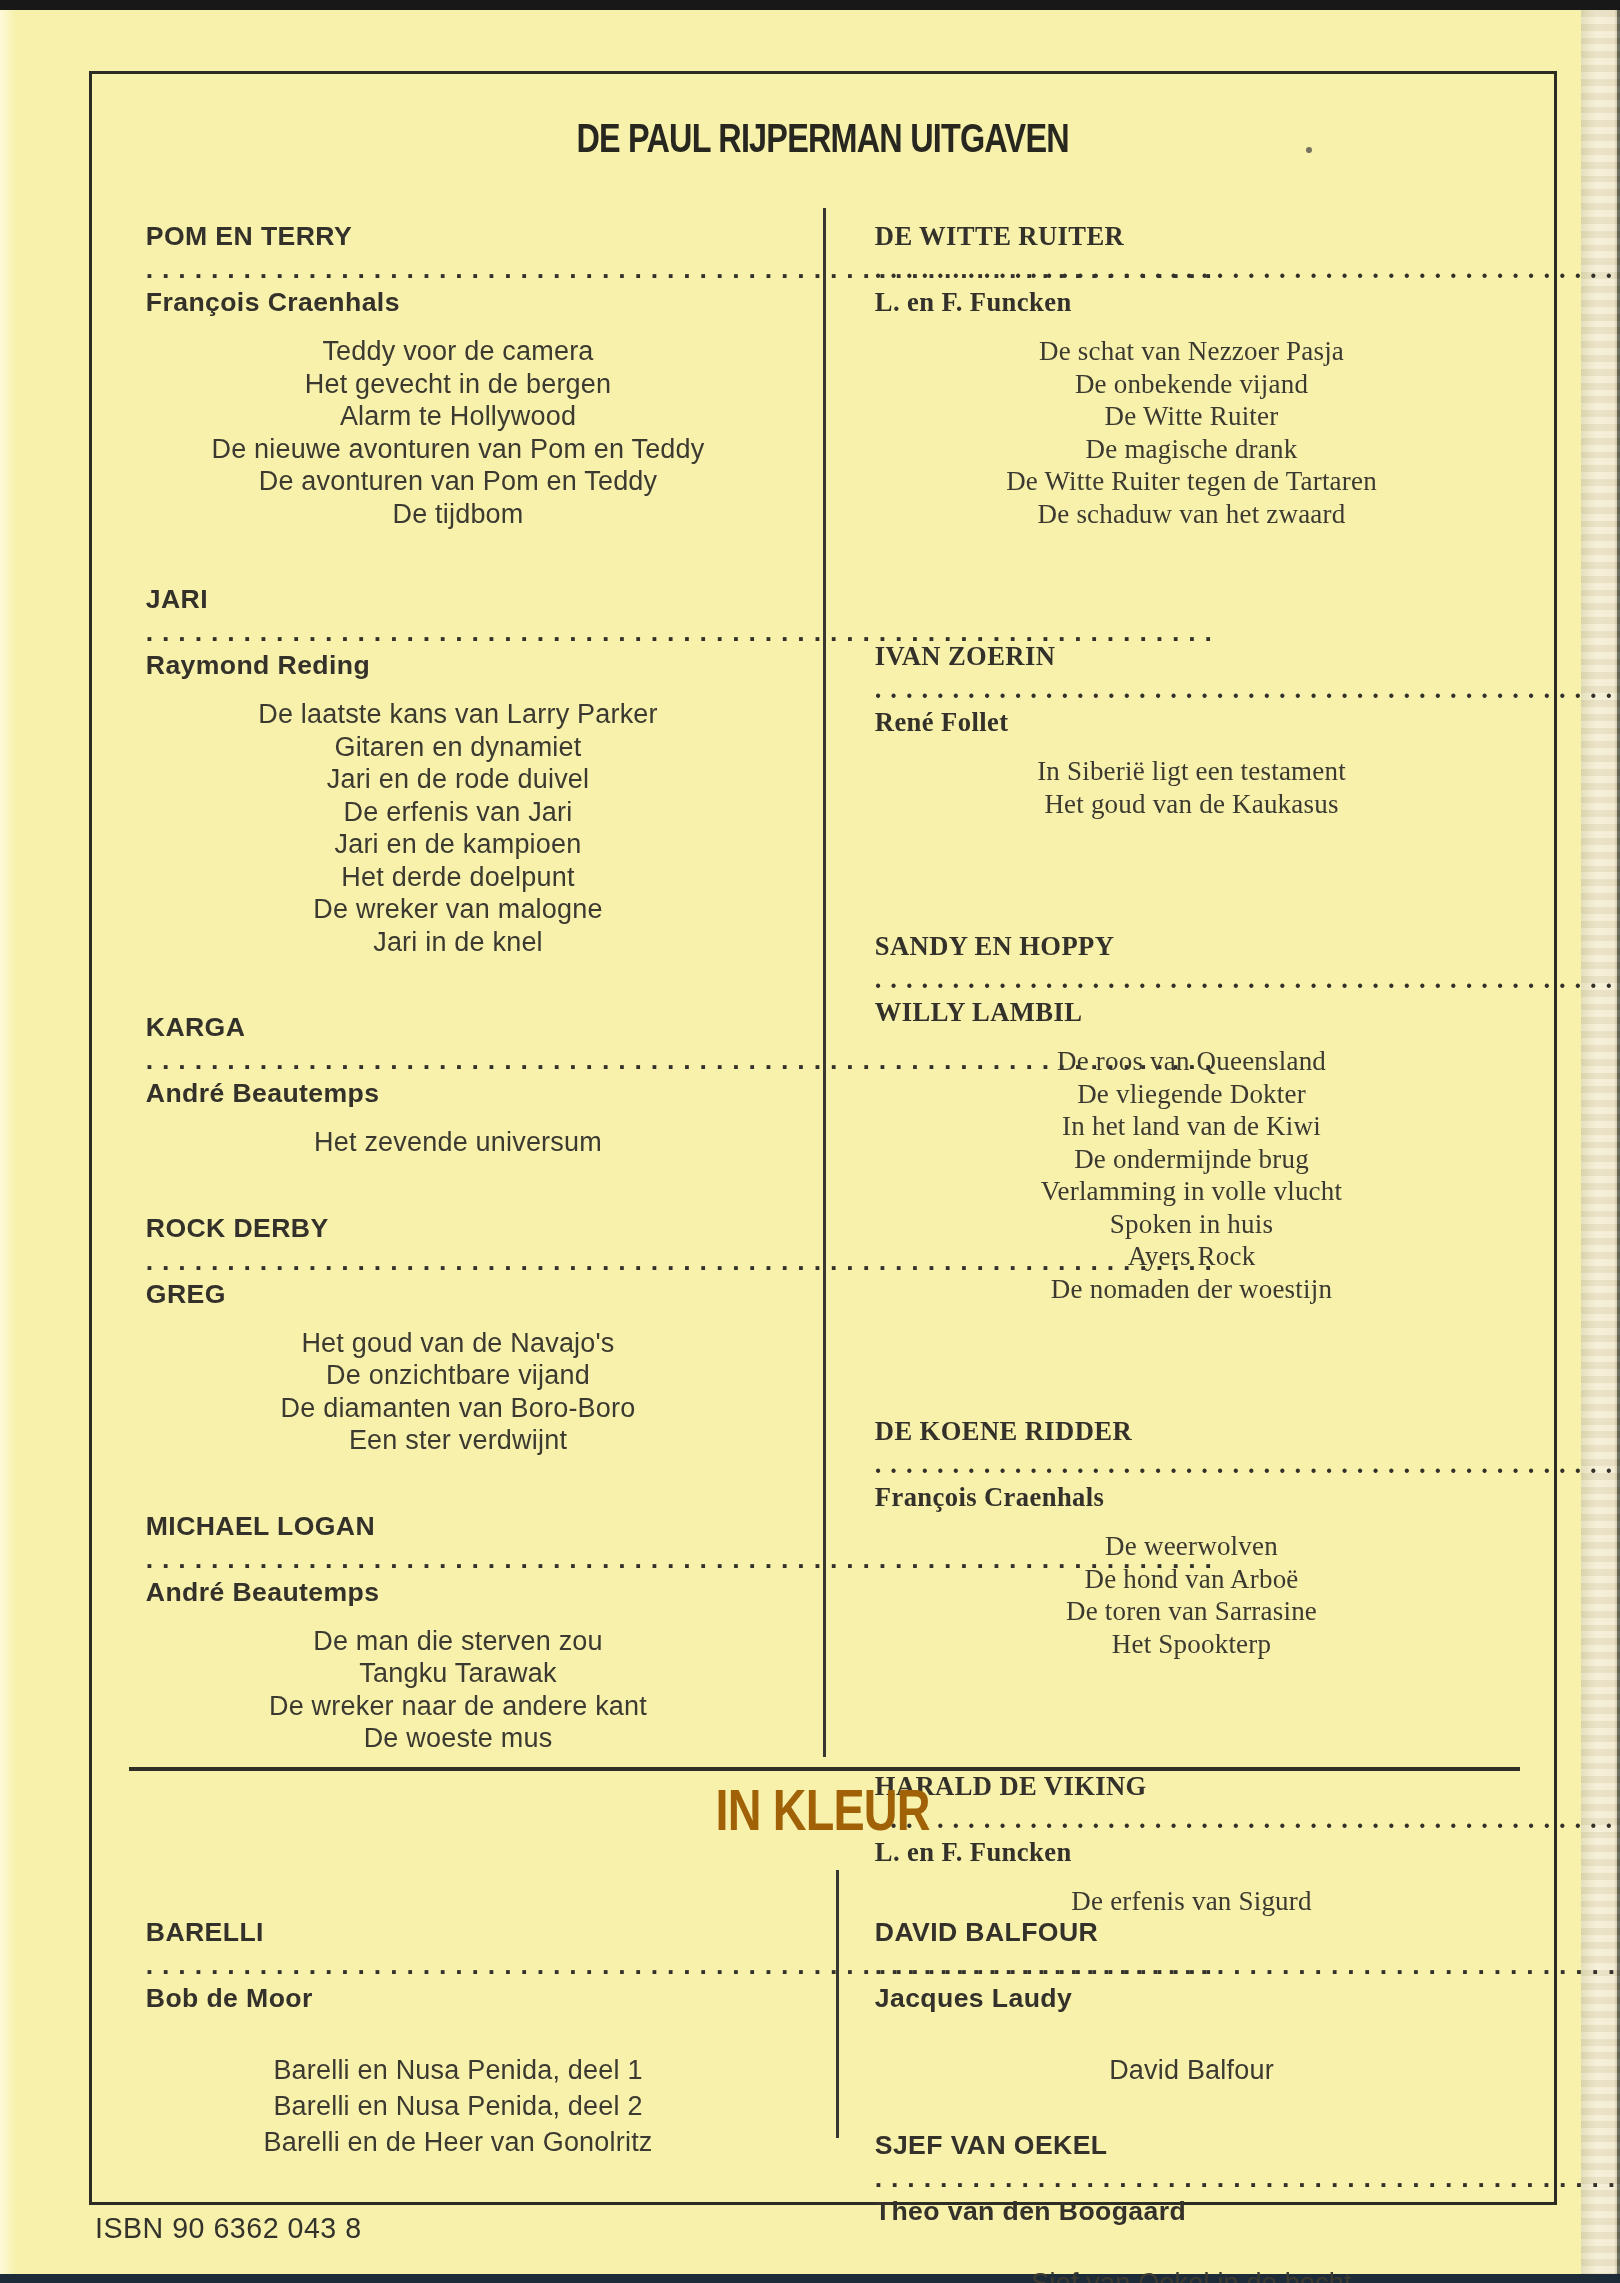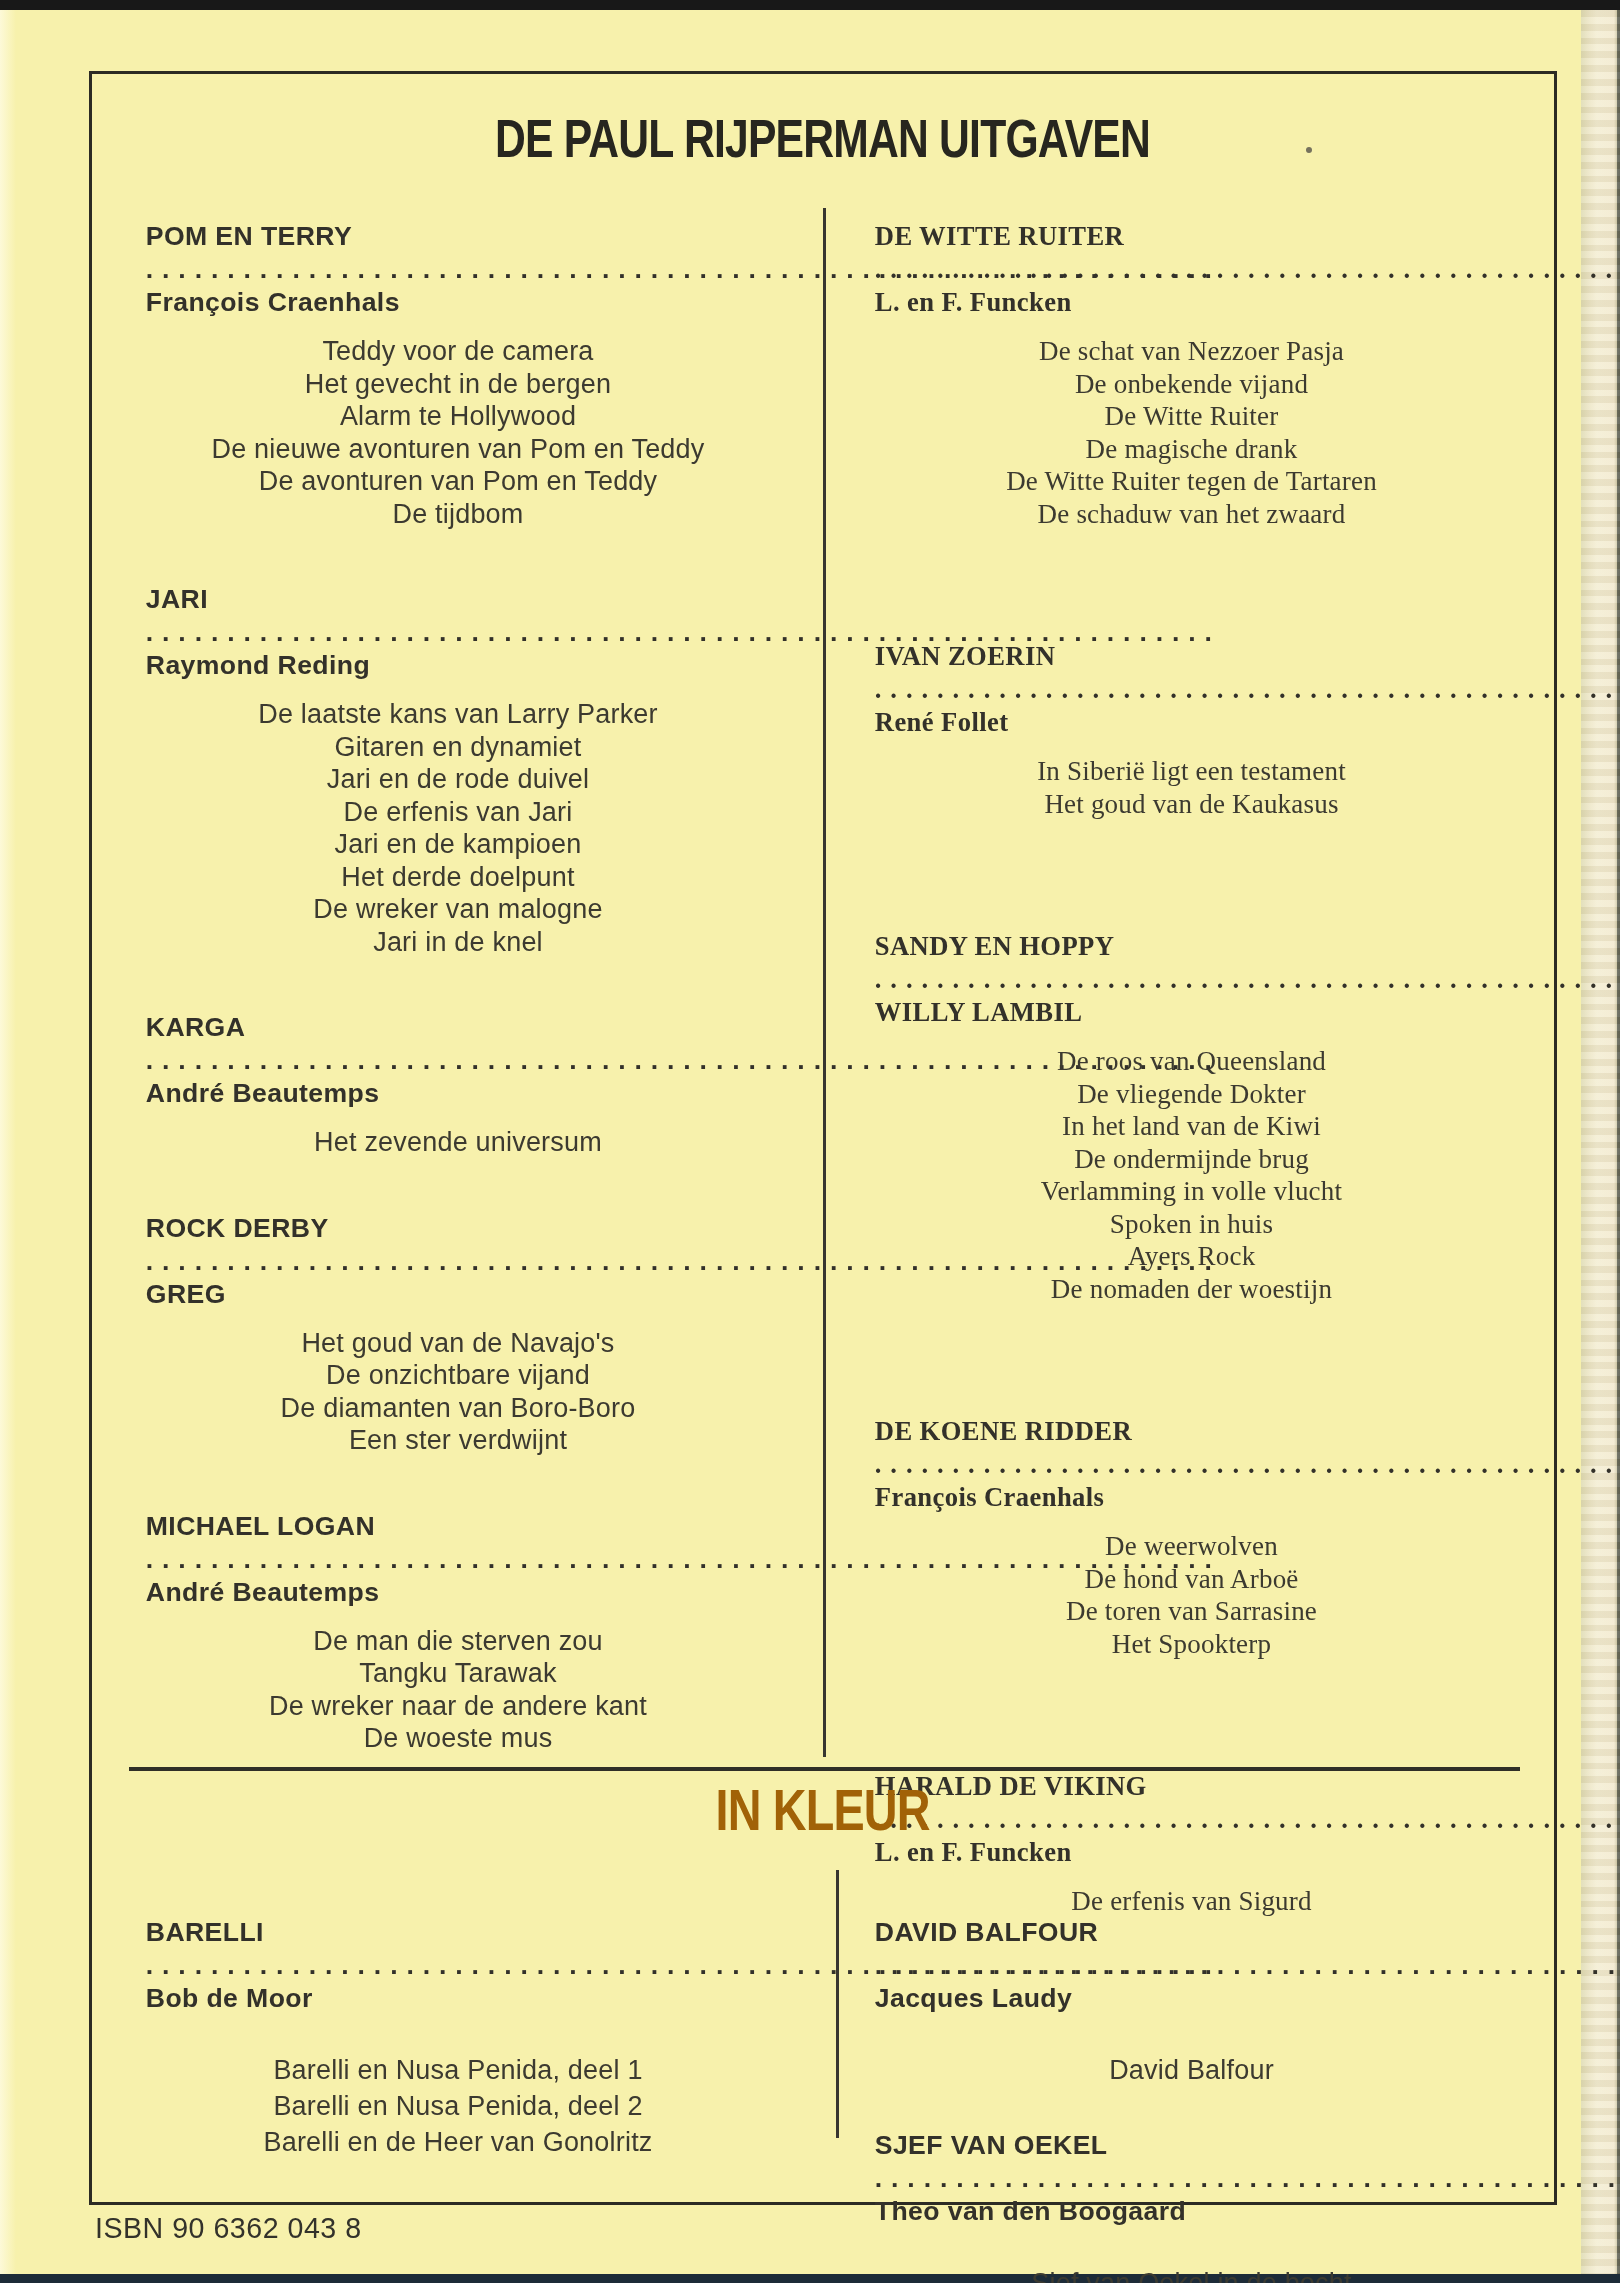--- a/index.html
+++ b/index.html
@@ -15,21 +15,21 @@
   .left-sheen{position:absolute;left:0;top:9.9px;width:15.8px;height:2265px;
     background:linear-gradient(90deg,#fdf9d8,rgba(253,249,216,0));}
   .page-edges{position:absolute;right:0;top:9.9px;width:39px;height:2265px;
     background:
       repeating-linear-gradient(180deg, rgba(210,200,160,.25) 0 6.9px, rgba(255,252,230,.25) 6.9px 13.8px),
       linear-gradient(90deg,#d9d6ad 0,#e9e2c4 7.9px,#f2ecd4 15.8px,#f1e7cf 33px,#caC3a4 36px,#474a40 36px,#3a3d35 39px);}
   
   .frame{position:absolute;left:89px;top:71px;width:1468px;height:2134px;
     border:3px solid #2c2b24;box-sizing:border-box;}
   .page-title{position:absolute;left:0;top:29.6px;width:100%;text-align:center;
-    font-weight:bold;font-size:54px;line-height:69px;color:#27261f;white-space:nowrap;}
+    font-weight:bold;font-size:41px;line-height:69px;color:#27261f;white-space:nowrap;}
   .page-title .squeeze{display:inline-block;transform:scaleX(0.79);transform-origin:50% 50%;letter-spacing:-1px;}
   .speck{position:absolute;left:1214px;top:73px;width:5.9px;height:5.9px;border-radius:50%;background:#55524a;opacity:.8;}
 
   .col{position:absolute;}
   .col-left{left:42px;top:146px;width:648px;}
   .col-right{left:771px;top:146px;width:657px;}
   .col-color-left{left:42px;top:1842px;width:648px;}
   .col-color-right{left:771px;top:1842px;width:657px;}
 
   .divider-v{position:absolute;left:731px;top:134px;width:3px;height:1549px;background:#383630;}

